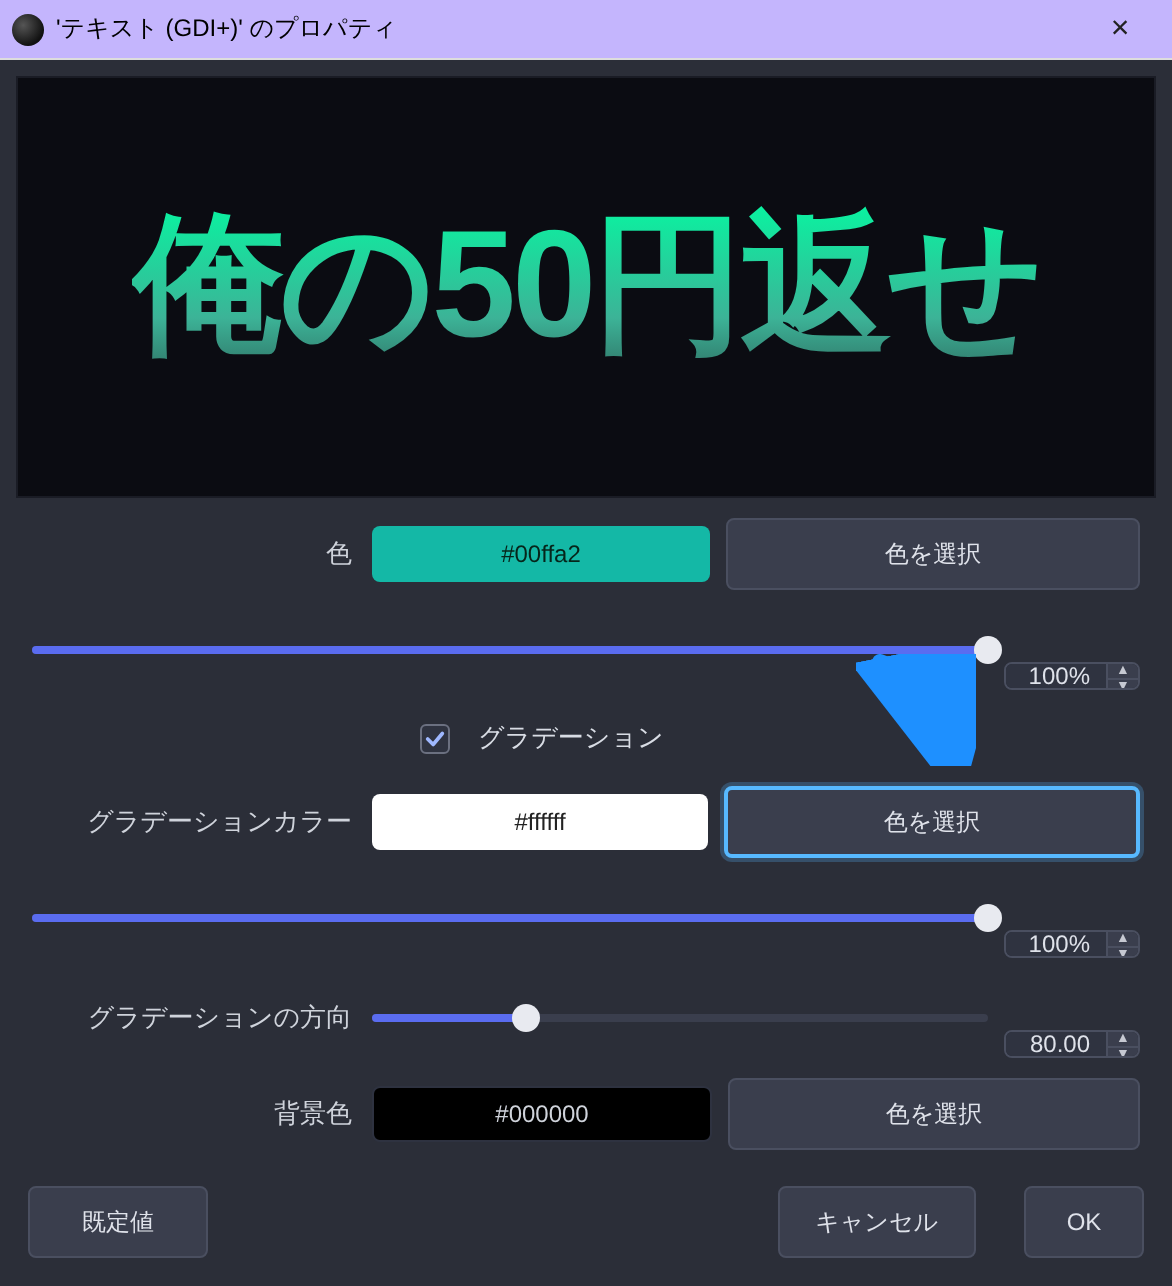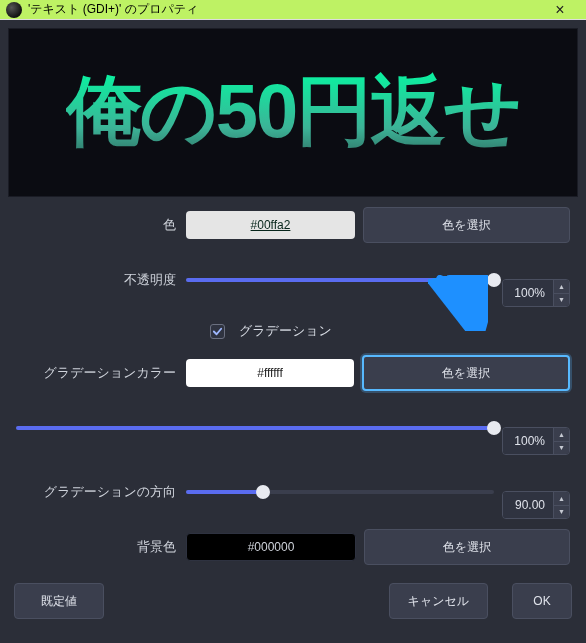--- a/index.html
+++ b/index.html
@@ -6,22 +6,22 @@
   body {
     font-family: "Segoe UI", "Meiryo", sans-serif;
     background: #2b2e38;
     width: 586px;
     height: 643px;
     overflow: hidden;
     font-size: 13px;
     color: #d8dce4;
   }
   .titlebar {
-    height: 20px;
-    background: #bef264;
+    height: 30px;
+    background: #c4b5fd;
     display: flex;
     align-items: center;
     padding: 0 6px;
     color: #000;
     border-bottom: 1px solid #ddd;
   }
   .titlebar .obs-icon {
     width: 16px; height: 16px;
     border-radius: 50%;
     background: radial-gradient(circle at 35% 35%, #555 0%, #111 70%);
@@ -72,21 +72,21 @@
   .swatch {
     flex: 1;
     height: 28px;
     border-radius: 4px;
     display: flex;
     align-items: center;
     justify-content: center;
     font-size: 12px;
     font-weight: 500;
   }
-  .swatch.green { background: #e5e5e5; color: #06251a; text-decoration: underline; }
+  .swatch.green { background: #14b8a6; color: #06251a; }
   .swatch.white { background: #ffffff; color: #222; }
   .swatch.black { background: #000000; color: #cfd3db; border: 1px solid #2e3240; }
 
   .btn {
     height: 36px;
     min-width: 90px;
     padding: 0 18px;
     background: #3a3e4d;
     border: 1px solid #4a4f60;
     border-radius: 4px;
@@ -127,21 +127,21 @@
     top: 50%;
     width: 14px; height: 14px;
     background: #e8eaf0;
     border-radius: 50%;
     transform: translate(-50%,-50%);
   }
 
   .spin {
     display:flex;
     align-items:stretch;
-    height:28px;
+    height:14px;
     border:1px solid #4a4f60;
     border-radius:4px;
     overflow:hidden;
     margin-top:26px;
   }
   .spin .val {
     min-width: 50px;
     padding: 0 8px;
     display:flex; align-items:center; justify-content:flex-end;
     background:#2f3340;
@@ -207,21 +207,20 @@
 
     <div class="row">
       <div class="label">色</div>
       <div class="controls">
         <div class="swatch green">#00ffa2</div>
         <div class="btn choose">色を選択</div>
       </div>
     </div>
 
     <div class="row slider-row">
-      <div class="label">不透明度</div>
       <div class="controls">
         <div class="track">
           <div class="rail">
               <div class="fill" style="width:100%;"></div>
             </div>
           <div class="thumb" style="left:100%;"></div>
         </div>
         <div class="spin">
           <div class="val">
               <span>100</span>
@@ -280,21 +279,21 @@
       <div class="label">グラデーションの方向</div>
       <div class="controls">
         <div class="track">
           <div class="rail">
               <div class="fill" style="width:25%;"></div>
             </div>
           <div class="thumb" style="left:25%;"></div>
         </div>
         <div class="spin">
           <div class="val">
-              <span>90.00</span>
+              <span>80.00</span>
             </div>
           <div class="arrows">
               <div>▲</div>
               <div>▼</div>
             </div>
         </div>
       </div>
     </div>
 
     <div class="row">

